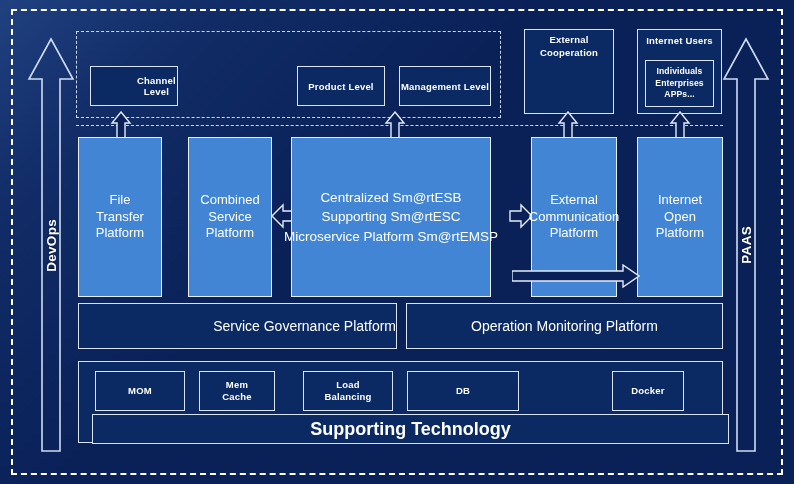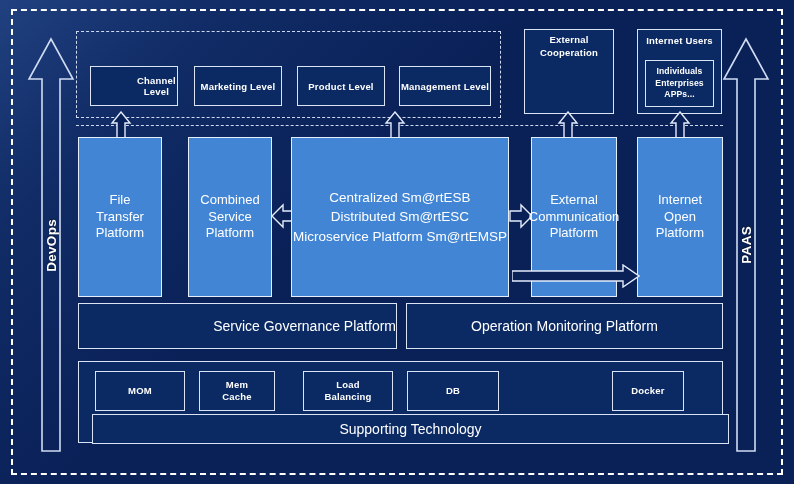--- a/index.html
+++ b/index.html
@@ -80,21 +80,21 @@
     text-align: center;
     color: #ffffff;
     line-height: 1.28;
   }
 
   .t-small   { font-size: 9.5px;  font-weight: bold; letter-spacing: 0.2px; }
   .t-smaller { font-size: 8.6px;  font-weight: bold; letter-spacing: 0.1px; }
   .t-mid     { font-size: 13px;   font-weight: normal; }
   .t-mid-b   { font-size: 13.5px; font-weight: normal; }
   .t-big     { font-size: 14px;   font-weight: normal; }
-  .t-bold13  { font-size: 14px; font-weight: normal; }
+  .t-bold13  { font-size: 18px; font-weight: bold; }
 
   .stack { display: block; }
 
   
   .up-arrow { position: absolute; }
 
   
   .h-arrow { position: absolute; }
 
   .nowrap { white-space: nowrap; }
@@ -118,23 +118,20 @@
       <polygon points="25,4 47,44 34,44 34,416 16,416 16,44 3,44" fill="none" stroke="#cfdcf2" stroke-width="1.6"></polygon>
     </svg>
     <span class="vlabel">PAAS</span>
   </div>
 
   <div class="dashed-group" style="left:76px; top:31px; width:425px; height:87px;"></div>
 
   <div class="navy-box t-small" style="left:90px; top:66px; width:88px; height:40px;padding-left:45px;">
     <span>Channel Level</span>
   </div>
-  <div class="navy-box t-small" style="left:194px; top:66px; width:88px; height:40px;">
-    <span>Marketing Level</span>
-  </div>
   <div class="navy-box t-small" style="left:297px; top:66px; width:88px; height:40px;">
     <span>Product Level</span>
   </div>
   <div class="navy-box t-small" style="left:399px; top:66px; width:92px; height:40px;">
     <span>Management Level</span>
   </div>
 
   <div class="navy-box" style="left:524px; top:29px; width:90px; height:85px; flex-direction:column; justify-content:flex-start; padding-top:4px;">
     <div class="t-small stack" style="line-height:1.32;">
       <span>External</span><br>
@@ -191,24 +188,24 @@
       <span>Platform</span>
     </div>
   </div>
 
   <div class="h-arrow" style="left:271px; top:203px;">
     <svg width="24" height="26" viewBox="0 0 24 26">
         <polygon points="1,13 12,2 12,8 23,8 23,18 12,18 12,24" fill="#0a2158" stroke="#e4ecfb" stroke-width="1.4"></polygon>
       </svg>
   </div>
 
-  <div class="blue-box" style="left:291px; top:137px; width:218px; height:160px;text-align:center;">
+  <div class="blue-box" style="left:291px; top:137px; width:200px; height:160px;text-align:center;">
     <div class="t-mid-b stack nowrap" style="line-height:1.42;">
       <span>Centralized Sm@rtESB</span><br>
-      <span>Distributed Sm@rtESC</span><br>
+      <span>Supporting Sm@rtESC</span><br>
       <span>Microservice Platform Sm@rtEMSP</span>
     </div>
   </div>
 
   <div class="h-arrow" style="left:509px; top:203px;">
     <svg width="24" height="26" viewBox="0 0 24 26">
         <polygon points="23,13 12,2 12,8 1,8 1,18 12,18 12,24" fill="#0a2158" stroke="#e4ecfb" stroke-width="1.4"></polygon>
       </svg>
   </div>
 
@@ -253,21 +250,21 @@
       <span>Mem</span><br>
       <span>Cache</span>
     </div>
   </div>
   <div class="navy-box t-small" style="left:303px; top:371px; width:90px; height:40px;">
     <div class="stack" style="line-height:1.3;">
       <span>Load</span><br>
       <span>Balancing</span>
     </div>
   </div>
-  <div class="navy-box t-small" style="left:407px; top:371px; width:92px; height:40px;">
+  <div class="navy-box t-small" style="left:407px; top:371px; width:112px; height:40px;">
     <div class="stack" style="line-height:1.3;">
       <span>DB</span>
     </div>
   </div>
   <div class="navy-box t-small" style="left:612px; top:371px; width:72px; height:40px;">
     <div class="stack" style="line-height:1.3;">
       <span>Docker</span>
     </div>
   </div>
 

